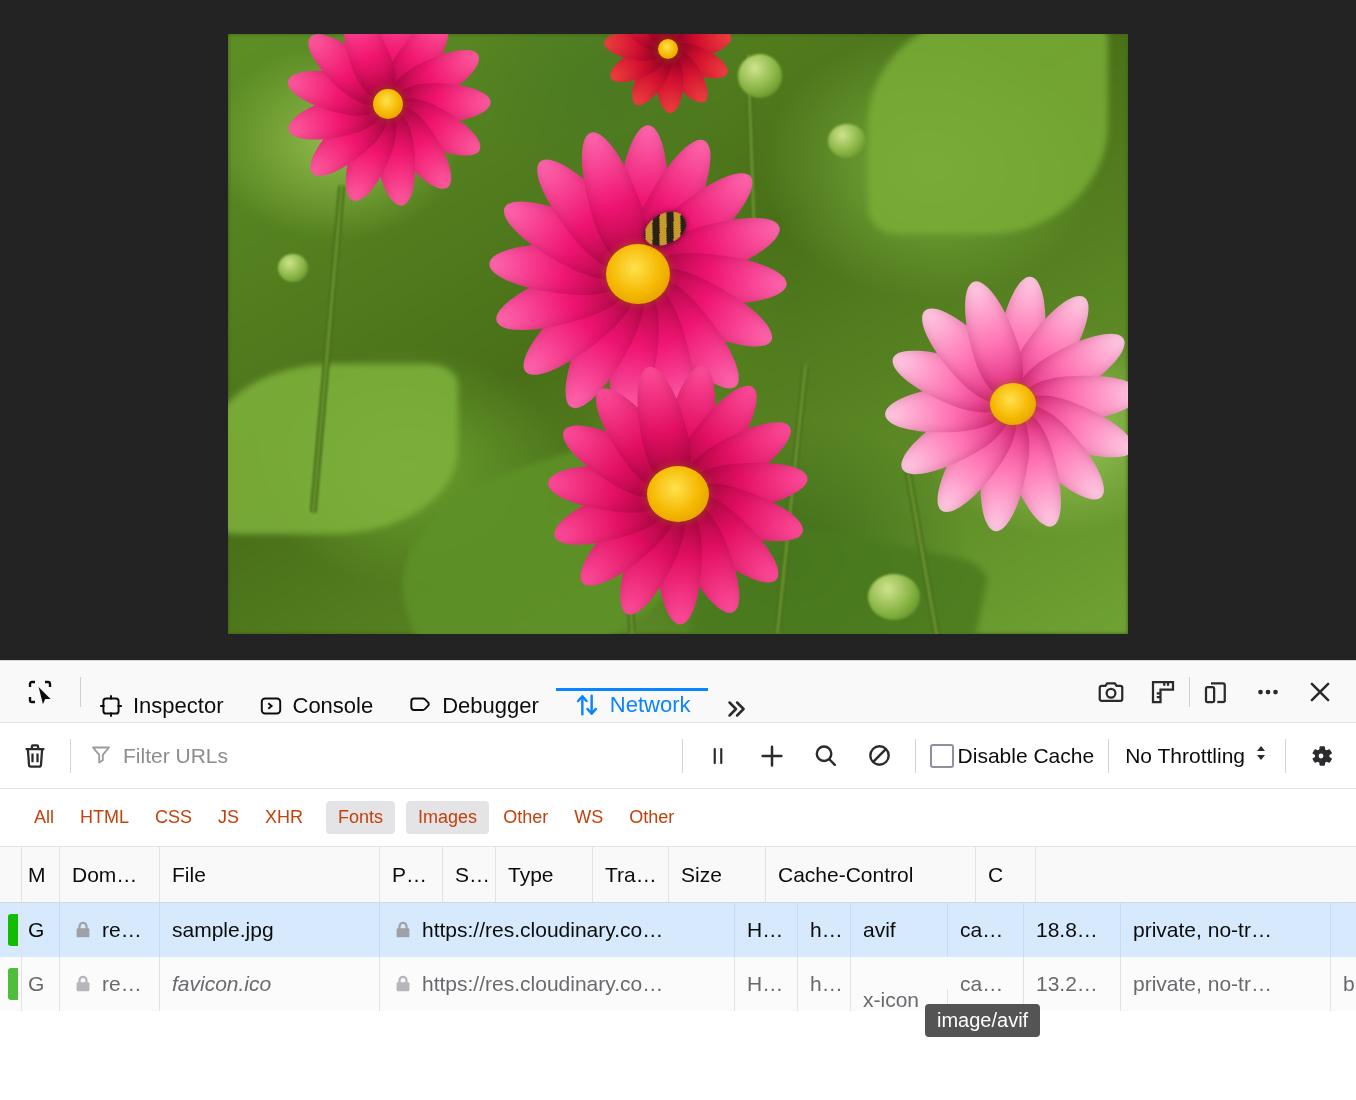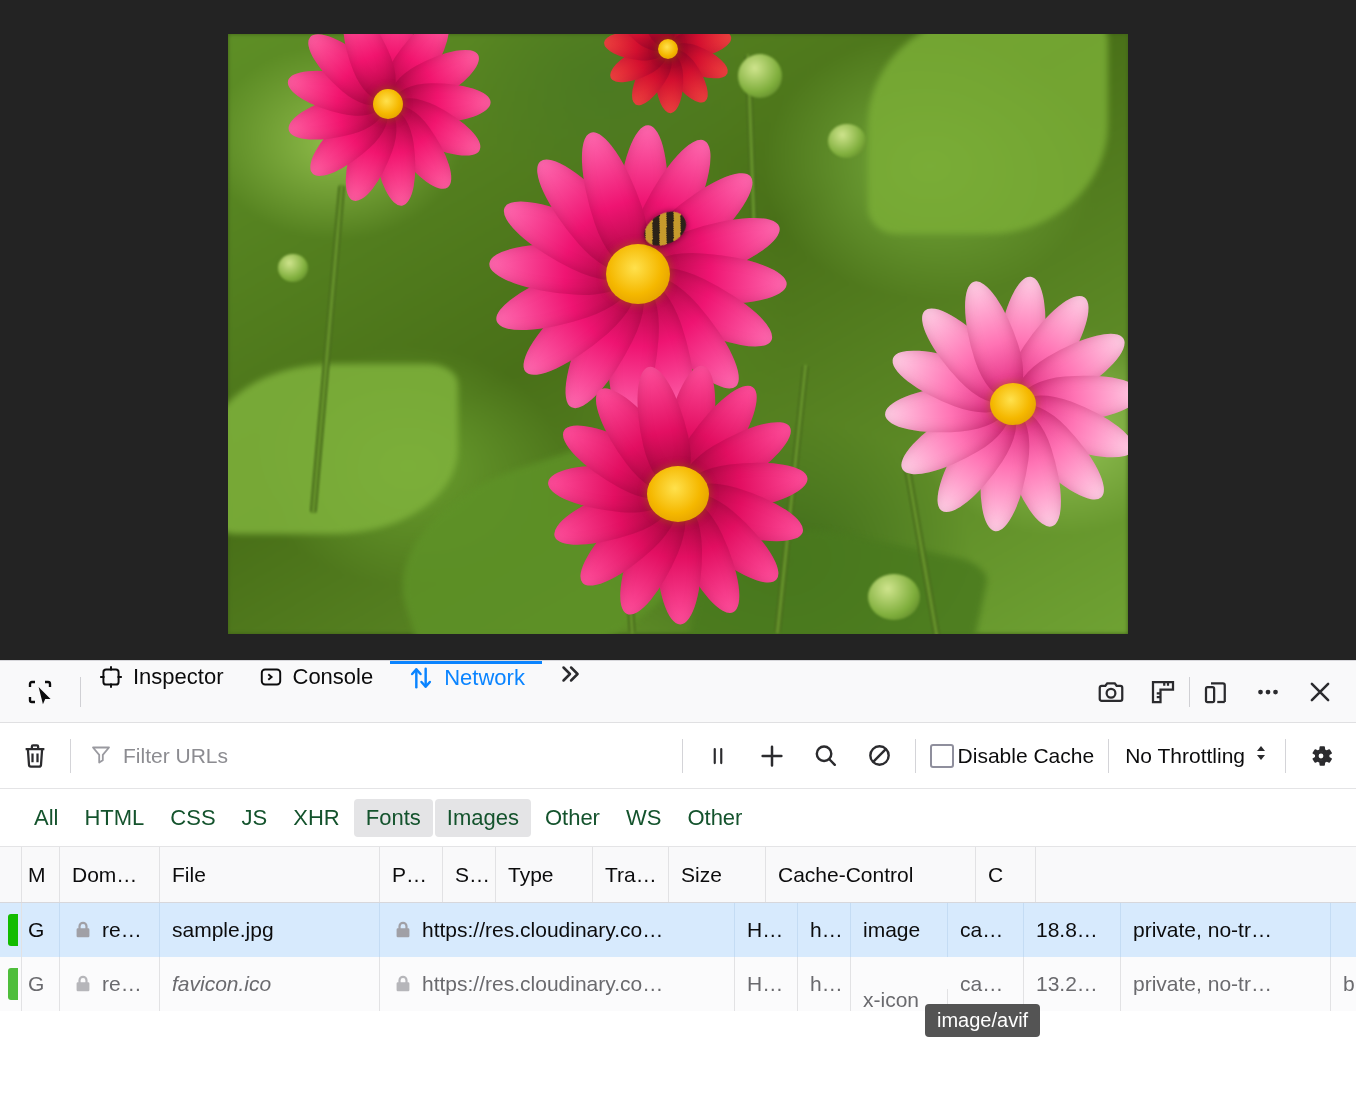--- a/index.html
+++ b/index.html
@@ -86,21 +86,21 @@
 
   
   #toolbox-bar {
     height: 62px; min-height: 62px;
     display: flex; align-items: stretch;
     background: #f9f9fa;
     border-bottom: 1px solid #e0e0e2;
   }
   .tb-pickers { display: flex; align-items: center; padding: 0 14px; }
   .tb-sep { width: 1px; height: 30px; background: #d0d0d4; align-self: center; }
-  .tool-tabs { display: flex; align-items: flex-start; }
+  .tool-tabs { display: flex; align-items: flex-end; }
   .tool-tab {
     display: flex; align-items: center; gap: 9px;
     padding: 0 17px; cursor: pointer;
     font-size: 22px; color: #0c0c0d;
     border-top: 3px solid transparent;
     border-bottom: 3px solid transparent;
     position: relative;
   }
   .tool-tab.selected { color: #0a84ff; border-top-color: #0a84ff; }
   .tool-tab.selected svg { stroke: #0a84ff; }
@@ -150,25 +150,25 @@
 
   
   #type-filters {
     height: 58px; min-height: 58px;
     display: flex; align-items: center; gap: 2px;
     padding: 0 22px;
     background: #ffffff;
     border-bottom: 1px solid #e4e4e6;
   }
   .type-tab {
-    font-size: 22px; color: #14532d;
+    font-size: 18px; color: #c2410c;
     padding: 6px 12px; border-radius: 4px; cursor: pointer;
     white-space: nowrap;
   }
-  .type-tab.active { background: #e4e4e6; }
+  .type-tab.active { background: #e4e4e6; margin-left: 9px; }
 
   
   #req-table { flex: 1; overflow: hidden; background: #fff; position: relative; }
   .tbl-row { display: flex; height: 54px; align-items: stretch; }
   #tbl-head {
     background: #f9f9fa;
     border-bottom: 1px solid #d7d7db;
     height: 56px;
   }
   .th, .td {
@@ -357,20 +357,26 @@
       </div>
 
       <div class="tool-tab">
         <svg width="26" height="26" viewBox="0 0 24 24" fill="none" stroke="#0c0c0d" stroke-width="1.8">
           <rect x="3.5" y="5" width="17" height="14" rx="3"></rect>
           <path d="M9.5 9.5l3 2.5-3 2.5"></path>
         </svg>
         <span>Console</span>
       </div>
 
+      <div class="tool-tab">
+        <svg width="26" height="26" viewBox="0 0 24 24" fill="none" stroke="#0c0c0d" stroke-width="1.8">
+          <path d="M4 7.5A2.5 2.5 0 0 1 6.5 5h8.2c.6 0 1.2.25 1.7.7l3 3c.9.9.9 2.3 0 3.2l-3 3c-.5.45-1.1.7-1.7.7H6.5A2.5 2.5 0 0 1 4 13.1z"></path>
+        </svg>
+        <span>Debugger</span>
+      </div>
 
       <div class="tool-tab selected">
         <svg width="28" height="28" viewBox="0 0 24 24" fill="none" stroke="#0a84ff" stroke-width="2.1" stroke-linecap="round" stroke-linejoin="round">
           <path d="M8 20V5"></path>
             <path d="M4.4 8.6L8 4.6l3.6 4"></path>
           <path d="M16 4v15"></path>
             <path d="M12.4 15.4l3.6 4 3.6-4"></path>
         </svg>
         <span>Network</span>
       </div>
@@ -541,21 +547,21 @@
       <div class="td" style="width:355px;">
         <span class="lock-ic">
           <svg width="22" height="22" viewBox="0 0 24 24" fill="#a0a0a6">
             <path d="M7 10V8a5 5 0 0 1 10 0v2h.6A1.4 1.4 0 0 1 19 11.4v7.2a1.4 1.4 0 0 1-1.4 1.4H6.4A1.4 1.4 0 0 1 5 18.6v-7.2A1.4 1.4 0 0 1 6.4 10zm2.4 0h5.2V8a2.6 2.6 0 0 0-5.2 0z"></path>
           </svg>
         </span>
         <span class="ellip">https://res.cloudinary.co…</span>
       </div>
       <div class="td" style="width:63px;">H…</div>
       <div class="td" style="width:53px;">h…</div>
-      <div class="td" style="width:97px;">image</div>
+      <div class="td" style="width:97px;">avif</div>
       <div class="td" style="width:76px;">ca…</div>
       <div class="td" style="width:97px;">18.8…</div>
       <div class="td" style="width:210px;">private, no-tr…</div>
       <div class="td" style="width:60px;"></div>
     </div>
 
     <div class="tbl-row row-normal">
       <div class="status-cell">
         <div class="status-bar dim"></div>
       </div>

